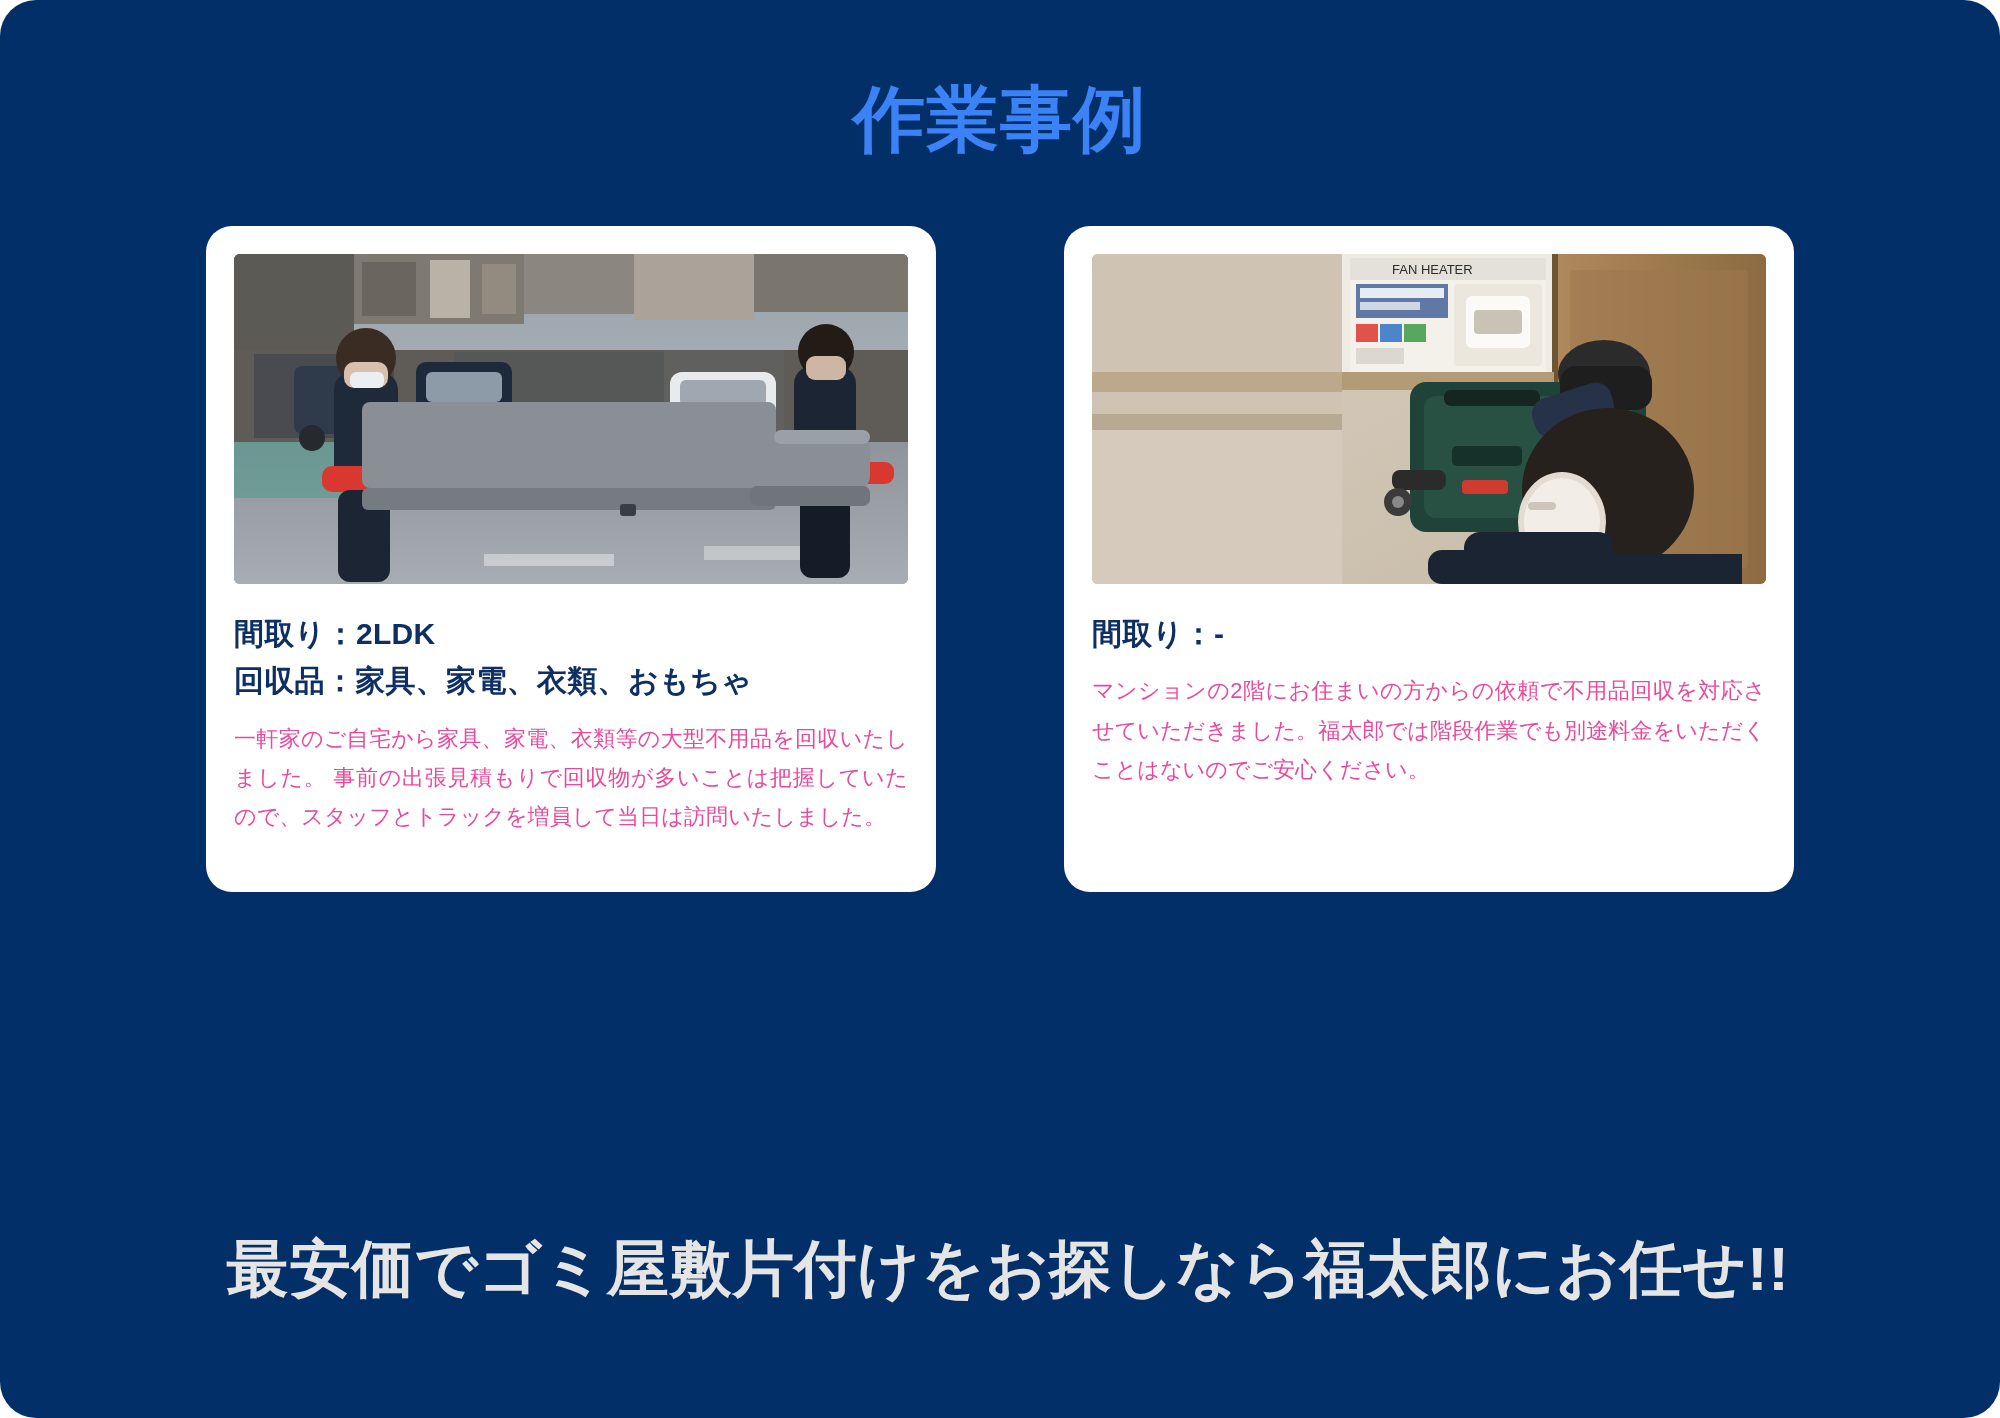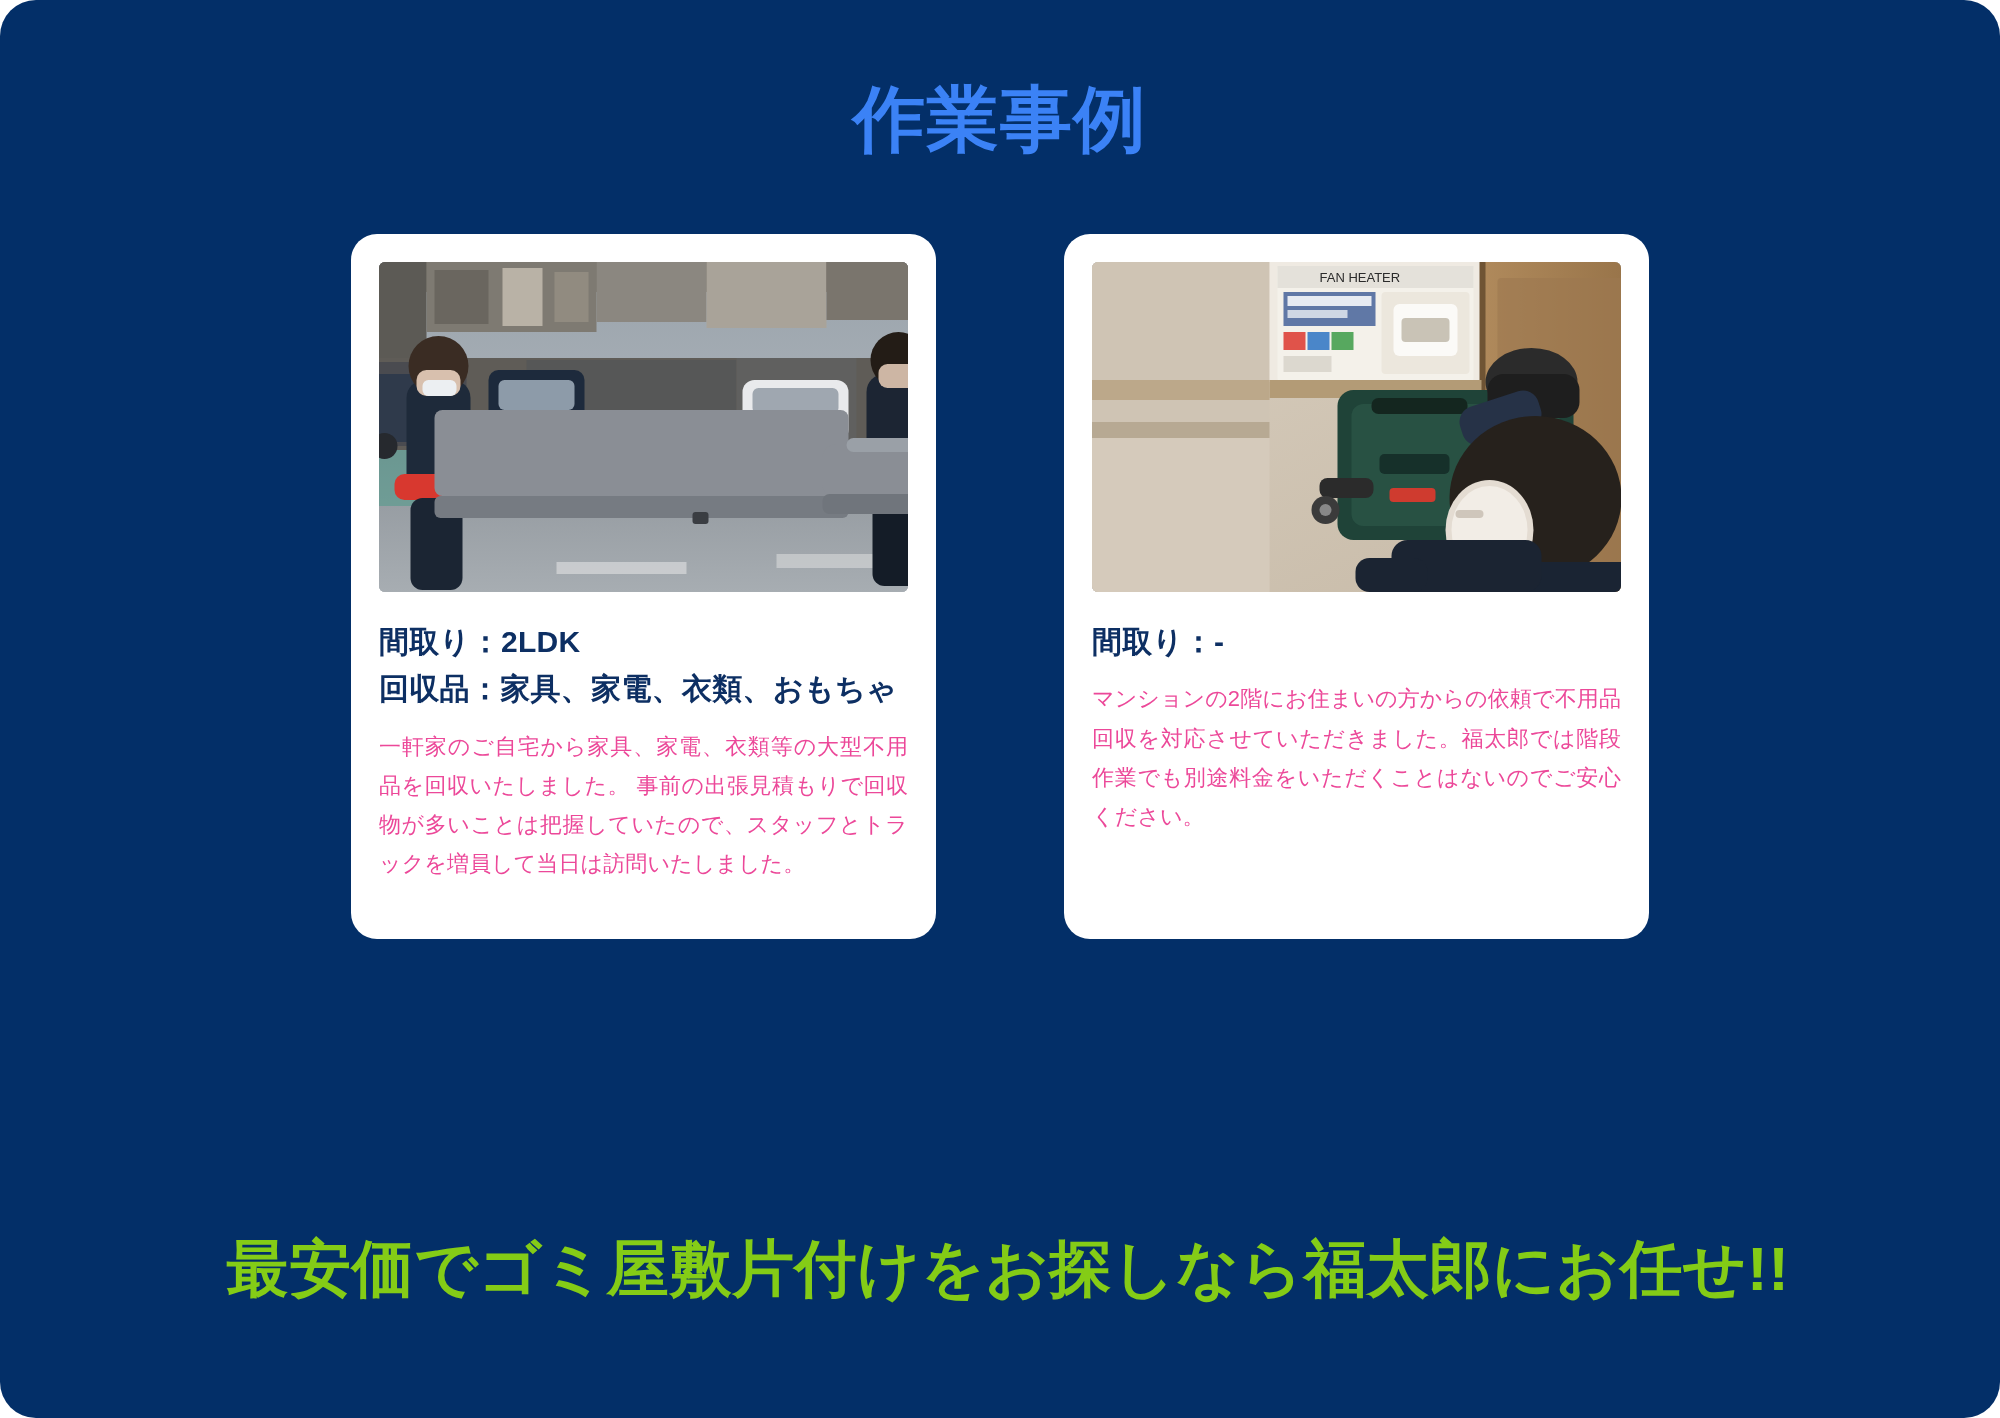--- a/index.html
+++ b/index.html
@@ -39,28 +39,27 @@
   .cards {
     display: flex;
     justify-content: center;
     gap: 128px;
     margin-top: 62px;
     padding: 0 200px;
     box-sizing: border-box;
   }
 
   .case-card {
-    width: 585px;
+    width: 730px;
     background: #ffffff;
     border-radius: 26px;
     padding: 28px 28px 34px 28px;
     box-sizing: border-box;
     display: flex;
     flex-direction: column;
-    margin-top: 8px;
   }
 
   .case-photo {
     width: 100%;
     height: 330px;
     border-radius: 6px;
     overflow: hidden;
     position: relative;
     background: #7d8590;
   }
@@ -86,21 +85,21 @@
     font-weight: 400;
   }
 
   .footer-cta {
     margin: 0;
     position: absolute;
     left: 16px;
     right: 0;
     bottom: 112px;
     text-align: center;
-    color: #84cc16;
+    color: #e5e5e5;
     font-size: 62px;
     font-weight: 700;
     letter-spacing: 0.01em;
     line-height: 1.2;
   }
 </style>
 </head>
 <body>
 
 <div class="panel">

